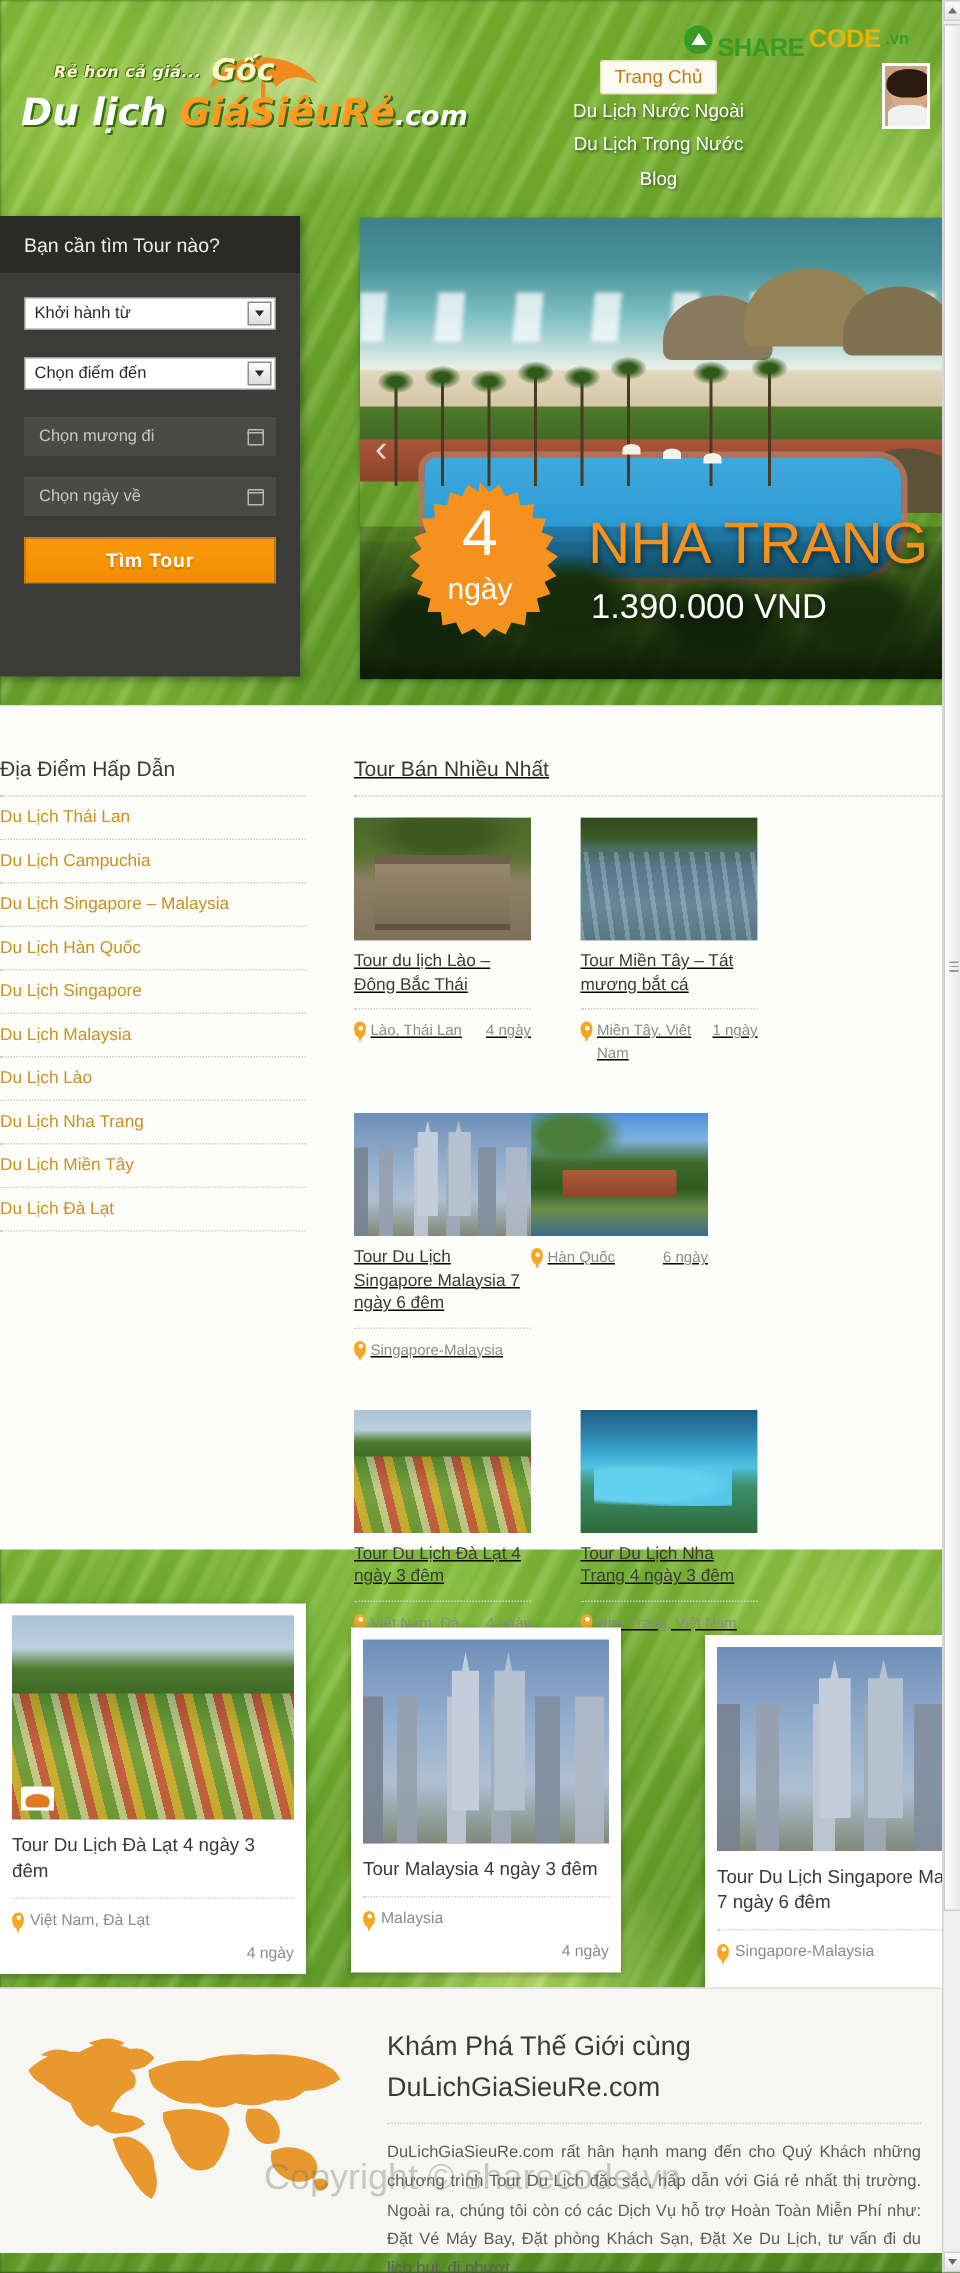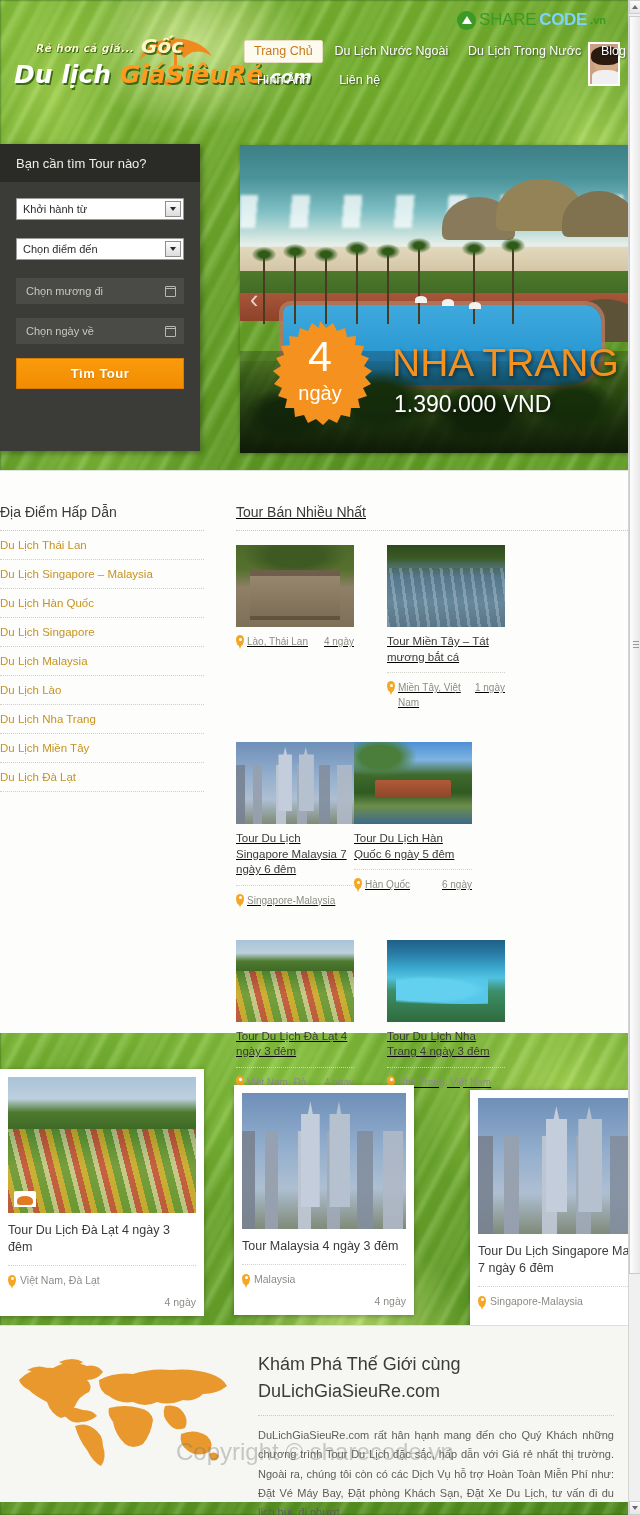--- a/index.html
+++ b/index.html
@@ -85,22 +85,22 @@
   .sc-badge {
     width: 19px; height: 19px; border-radius: 50%;
     background: #3a9a23; position: relative;
     display: flex; align-items: center; justify-content: center;
   }
   .sc-badge::after {
     content: ""; width: 0; height: 0;
     border-left: 5px solid transparent; border-right: 5px solid transparent;
     border-bottom: 8px solid #fff;
   }
-  .sc-share { font-size: 17px; font-weight: normal; color: #3a9a23; letter-spacing: -.3px; }
-  .sc-code  { font-size: 17px; font-weight: bold; color: #7dd3fc; letter-spacing: -.3px; }
+  .sc-share { font-size: 17px; font-weight: bold; color: #3a9a23; letter-spacing: -.3px; margin-top: 12px; }
+  .sc-code  { font-size: 17px; font-weight: bold; color: #eab308; letter-spacing: -.3px; }
   .sc-vn    { font-size: 11px; font-weight: bold; color: #3a9a23; }
 
   .avatar {
     position: absolute; right: 8px; top: 42px;
     width: 32px; height: 44px;
     border: 2px solid #fff; background: #c9a184;
     overflow: hidden;
   }
   .avatar-face {
     position: absolute; left: 4px; top: 7px; width: 24px; height: 24px;
@@ -112,21 +112,21 @@
   }
   .avatar-body {
     position: absolute; left: 2px; bottom: 0; width: 28px; height: 14px;
     border-radius: 40% 40% 0 0; background: #f0f0f0;
   }
 
   .nav {
     position: absolute; left: 244px; top: 40px; width: 390px;
     line-height: 1;
   }
-  .nav-row { display: flex; align-items: center; }
+  .nav-row { display: flex; align-items: center; flex-direction: column; }
   .nav-row.r2 { margin-top: 6px; padding-left: 5px; }
   .nav-item {
     font-size: 12.5px; color: #ffffff; white-space: nowrap;
     text-shadow: 1px 1px 2px rgba(0,0,0,.55);
     padding: 5px 8px; cursor: pointer;
   }
   .nav-item.active {
     background: #fdfaf0; color: #c87a1a;
     border: 1px solid #e8dfc4; border-radius: 2px;
     text-shadow: none; padding: 4px 9px;
@@ -665,39 +665,41 @@
     <div class="hero-prev">‹</div>
   </div>
 
   <div class="content">
 
     <div class="left-col">
       <div class="sec-head">Địa Điểm Hấp Dẫn</div>
       <div class="dot-rule"></div>
       <ul class="dest-list" id="dest-list">
           <li class="dest-item">Du Lịch Thái Lan</li>
+          <li class="dest-item">Du Lịch Campuchia</li>
           <li class="dest-item">Du Lịch Singapore – Malaysia</li>
           <li class="dest-item">Du Lịch Hàn Quốc</li>
           <li class="dest-item">Du Lịch Singapore</li>
           <li class="dest-item">Du Lịch Malaysia</li>
           <li class="dest-item">Du Lịch Lào</li>
           <li class="dest-item">Du Lịch Nha Trang</li>
           <li class="dest-item">Du Lịch Miền Tây</li>
           <li class="dest-item">Du Lịch Đà Lạt</li>
         </ul>
     </div>
 
     <div class="right-col">
       <div class="sec-head">Tour Bán Nhiều Nhất</div>
       <div class="dot-rule"></div>
       <div class="cards-grid" id="cards-grid">
           <div class="card">
             <div class="card-img">
               <div class="ph ph-temple"></div>
             </div>
+            <div class="card-title">Tour du lịch Lào – Đông Bắc Thái</div>
             <div class="card-meta">
               <span class="card-loc">
                 <span class="pin"></span>
                 <span>Lào, Thái Lan</span>
               </span>
               <span class="card-days">4 ngày</span>
             </div>
           </div>
           <div class="card">
             <div class="card-img">
@@ -723,21 +725,20 @@
                 <span class="pin"></span>
                 <span>Singapore-Malaysia</span>
               </span>
               <span class="card-days"></span>
             </div>
           </div>
           <div class="card">
             <div class="card-img">
               <div class="ph ph-korea"></div>
             </div>
-            <div class="card-title">Tour Du Lịch Hàn Quốc 6 ngày 5 đêm</div>
             <div class="card-meta">
               <span class="card-loc">
                 <span class="pin"></span>
                 <span>Hàn Quốc</span>
               </span>
               <span class="card-days">6 ngày</span>
             </div>
           </div>
           <div class="card">
             <div class="card-img">

